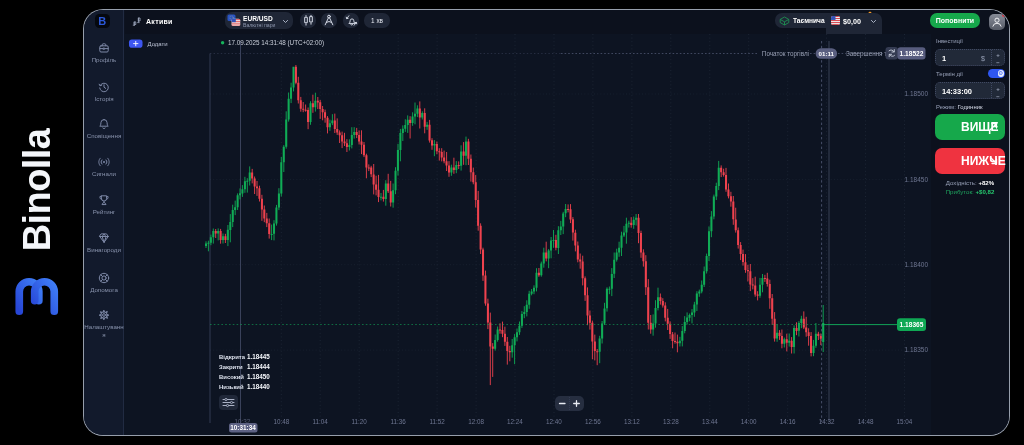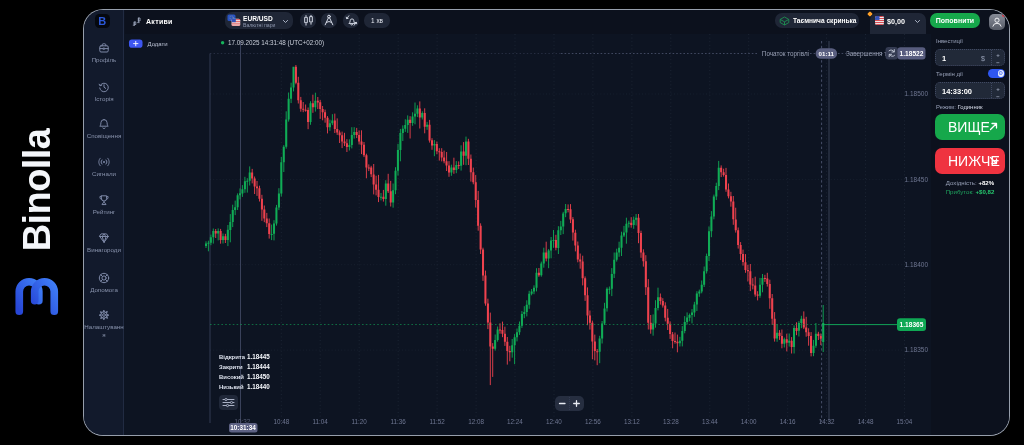--- a/index.html
+++ b/index.html
@@ -21,22 +21,22 @@
 
 #topbar{position:absolute;left:41px;top:0;right:0;height:24px;background:#0c111d}
 .box{position:absolute;background:#1f2636;border-radius:7px;color:#e7eaf2}
 .cap{font-weight:bold;color:#fff}
 
 #panel{position:absolute;right:0;top:24px;width:78px;bottom:0;background:#0c111d;color:#cdd4e4}
 .pinput{position:absolute;height:17px;background:#212938;border:1px dotted #404962;border-radius:5px;color:#fff;
   font-size:7.5px;font-weight:bold;line-height:17px;padding-left:6px}
 .step{position:absolute;right:0;top:0;width:13px;height:100%;border-left:1px dotted #404962;color:#9aa3b8;
   font-size:6px;text-align:center;line-height:8px;font-weight:bold}
-.btn{position:absolute;height:26px;border-radius:7px;color:#fff;font-size:14px;font-weight:normal;
-  line-height:26px;padding-left:13px}
+.btn{position:absolute;height:26px;border-radius:7px;color:#fff;font-size:12px;font-weight:bold;
+  line-height:26px;padding-left:26px}
 </style></head><body>
 <div id="stage">
   <div id="brand">
     <div id="brandtxt">Binolla</div>
     <svg class="abs" style="left:14px;top:269px" width="46" height="46" viewBox="0 0 48 48">
       <defs>
           <linearGradient id="lg" x1="0" y1="1" x2="1" y2="0">
         <stop offset="0" stop-color="#2746d6"></stop>
             <stop offset="1" stop-color="#3f7ef7"></stop>
           </linearGradient>
@@ -159,21 +159,21 @@
         </div>
 <div class="box" style="left:238.7px;top:2.5px;width:26.7px;height:15.5px;text-align:center;font-size:6.4px;line-height:15.5px;color:#e8ebf3">1 хв</div>
 <div class="box" style="left:650px;top:3px;width:84px;height:15px">
   <svg class="abs" style="left:4px;top:2.5px" width="11" height="10" viewBox="0 0 11 10" fill="none" stroke="#1f8e52" stroke-width="0.9" stroke-linejoin="round">
             <path d="M1.2 3.4L5.5 1l4.3 2.4v3.2L5.5 9 1.2 6.6z"></path>
             <path d="M1.2 3.4l4.3 2.4 4.3-2.4M5.5 5.8V9"></path>
           </svg>
   <div class="abs cap" style="left:18px;top:4px;font-size:6.6px">Таємнича скринька</div>
   <div class="abs" style="left:93px;top:-1.5px;width:4px;height:4px;border-radius:1px;background:#ffa028;transform:rotate(45deg)"></div>
 </div>
-<div class="box" style="left:745px;top:3px;width:56px;height:32px">
+<div class="box" style="left:701px;top:3px;width:56px;height:32px">
   <svg class="abs" style="left:5px;top:3px" width="9" height="9" viewBox="0 0 10 10">
             <defs>
               <clipPath id="fc">
                 <rect width="10" height="10" rx="2.2"></rect>
               </clipPath>
             </defs>
             <g clip-path="url(#fc)">
               <rect width="10" height="10" fill="#eef1f4"></rect>
               <g fill="#d5444c">
                 <rect y="0" width="10" height="1.1"></rect>

